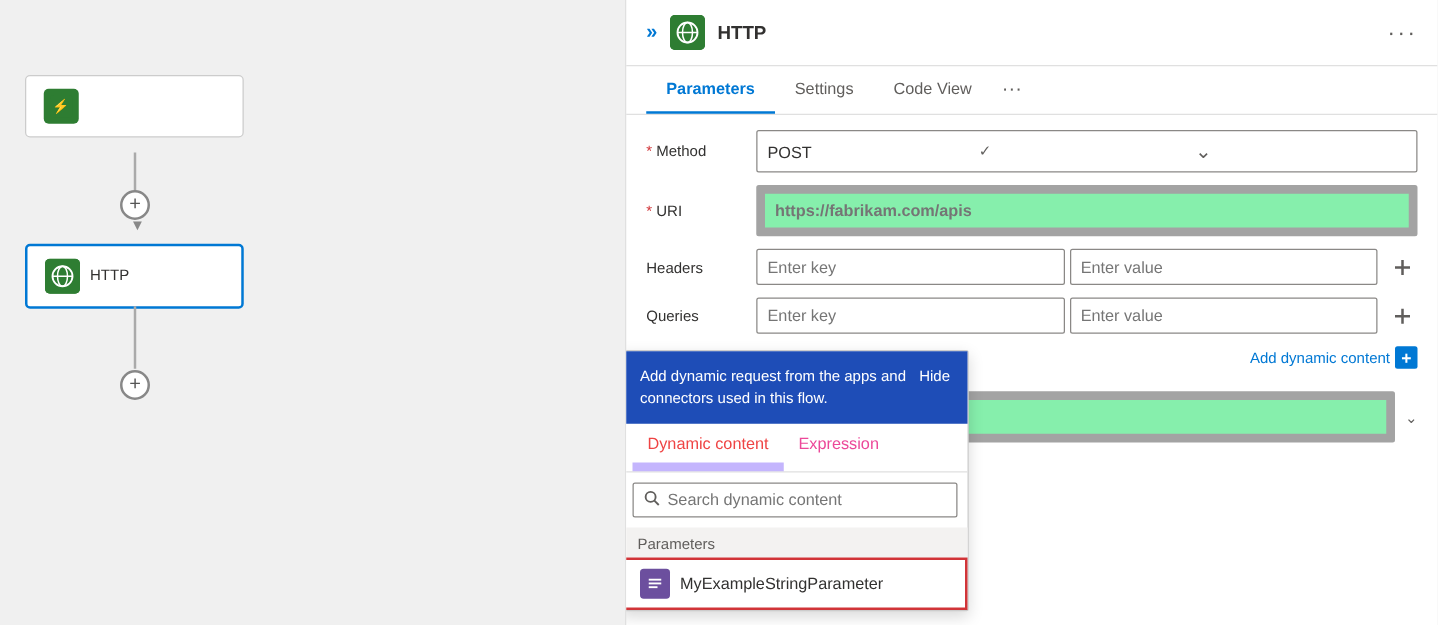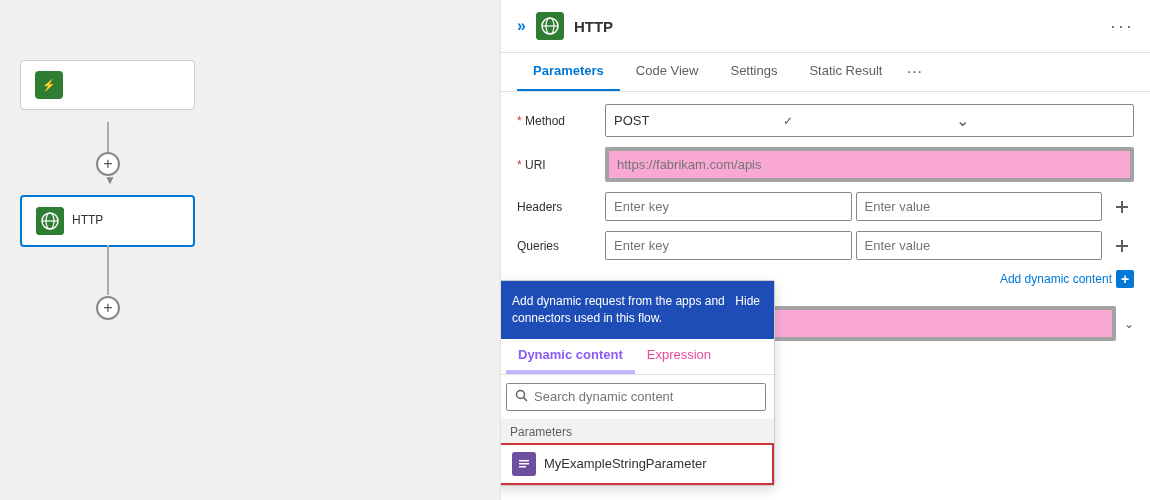--- a/index.html
+++ b/index.html
@@ -228,26 +228,27 @@
     }
 
     .select-chevron {
       color: #605e5c;
       font-size: 12px;
     }
 
     
     .input-field {
       flex: 1;
-      border: 4px solid #a3a3a3;
+      border: 7px solid #a3a3a3;
       border-radius: 2px;
       padding: 6px 8px;
       font-size: 13px;
       color: #605e5c;
-      background: #f9a8d4;
+      background: #86efac;
+      font-weight: bold;
     }
 
     .input-field.active-focus {
       border-bottom: 2px solid #d13438;
       border-color: #8a8886;
       border-bottom-color: #d13438;
     }
 
     
     .kv-row {
@@ -348,23 +349,23 @@
 
     .popup-tab {
       padding: 8px 12px;
       font-size: 13px;
       color: #ec4899;
       cursor: pointer;
       border-bottom: 2px solid transparent;
     }
 
     .popup-tab.active {
-      color: #8b5cf6;
-      font-weight: 700;
-      border-bottom: 4px solid #c4b5fd;
+      color: #ef4444;
+      font-weight: 400;
+      border-bottom: 7px solid #c4b5fd;
     }
 
     
     .search-box {
       display: flex;
       align-items: center;
       margin: 8px;
       border: 1px solid #8a8886;
       border-radius: 2px;
       background: white;
@@ -490,23 +491,22 @@
         <ellipse cx="14" cy="14" rx="4" ry="8" stroke="white" stroke-width="1.2" fill="none"></ellipse>
         <line x1="6" y1="14" x2="22" y2="14" stroke="white" stroke-width="1.2"></line>
       </svg>
     </div>
     <span class="panel-title">HTTP</span>
     <span class="more-icon">···</span>
   </div>
 
   <div class="tabs-bar">
     <div class="tab active">Parameters</div>
+    <div class="tab">Settings</div>
     <div class="tab">Code View</div>
-    <div class="tab">Settings</div>
-    <div class="tab">Static Result</div>
     <div class="tab-more">···</div>
   </div>
 
   <div class="form-area" style="position:relative;">
 
     <div class="form-row">
       <div class="form-label">
         <span style="color:#d13438;">*</span> Method
       </div>
       <div class="select-field">

